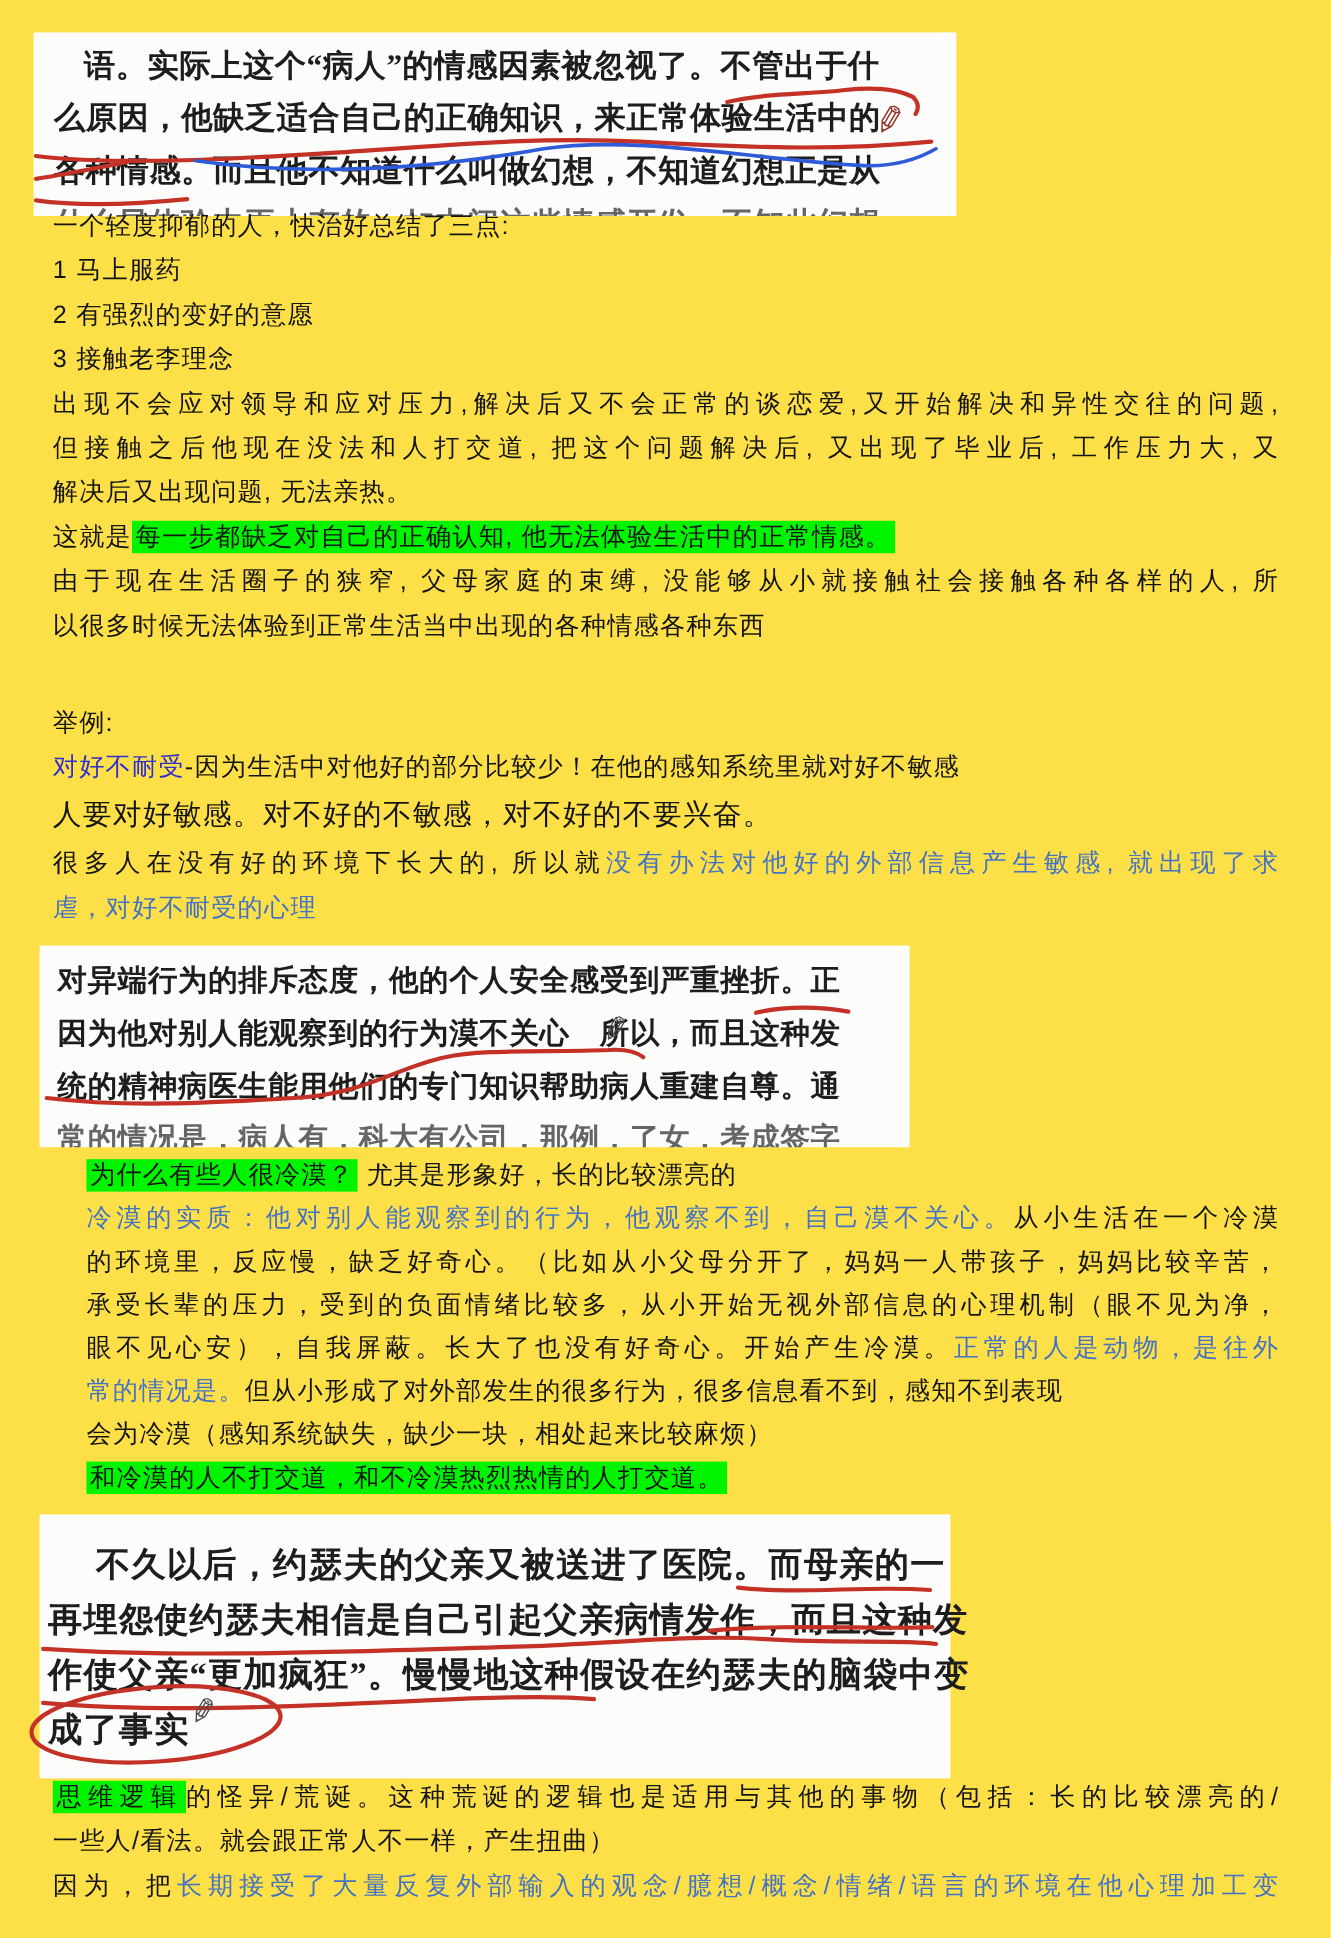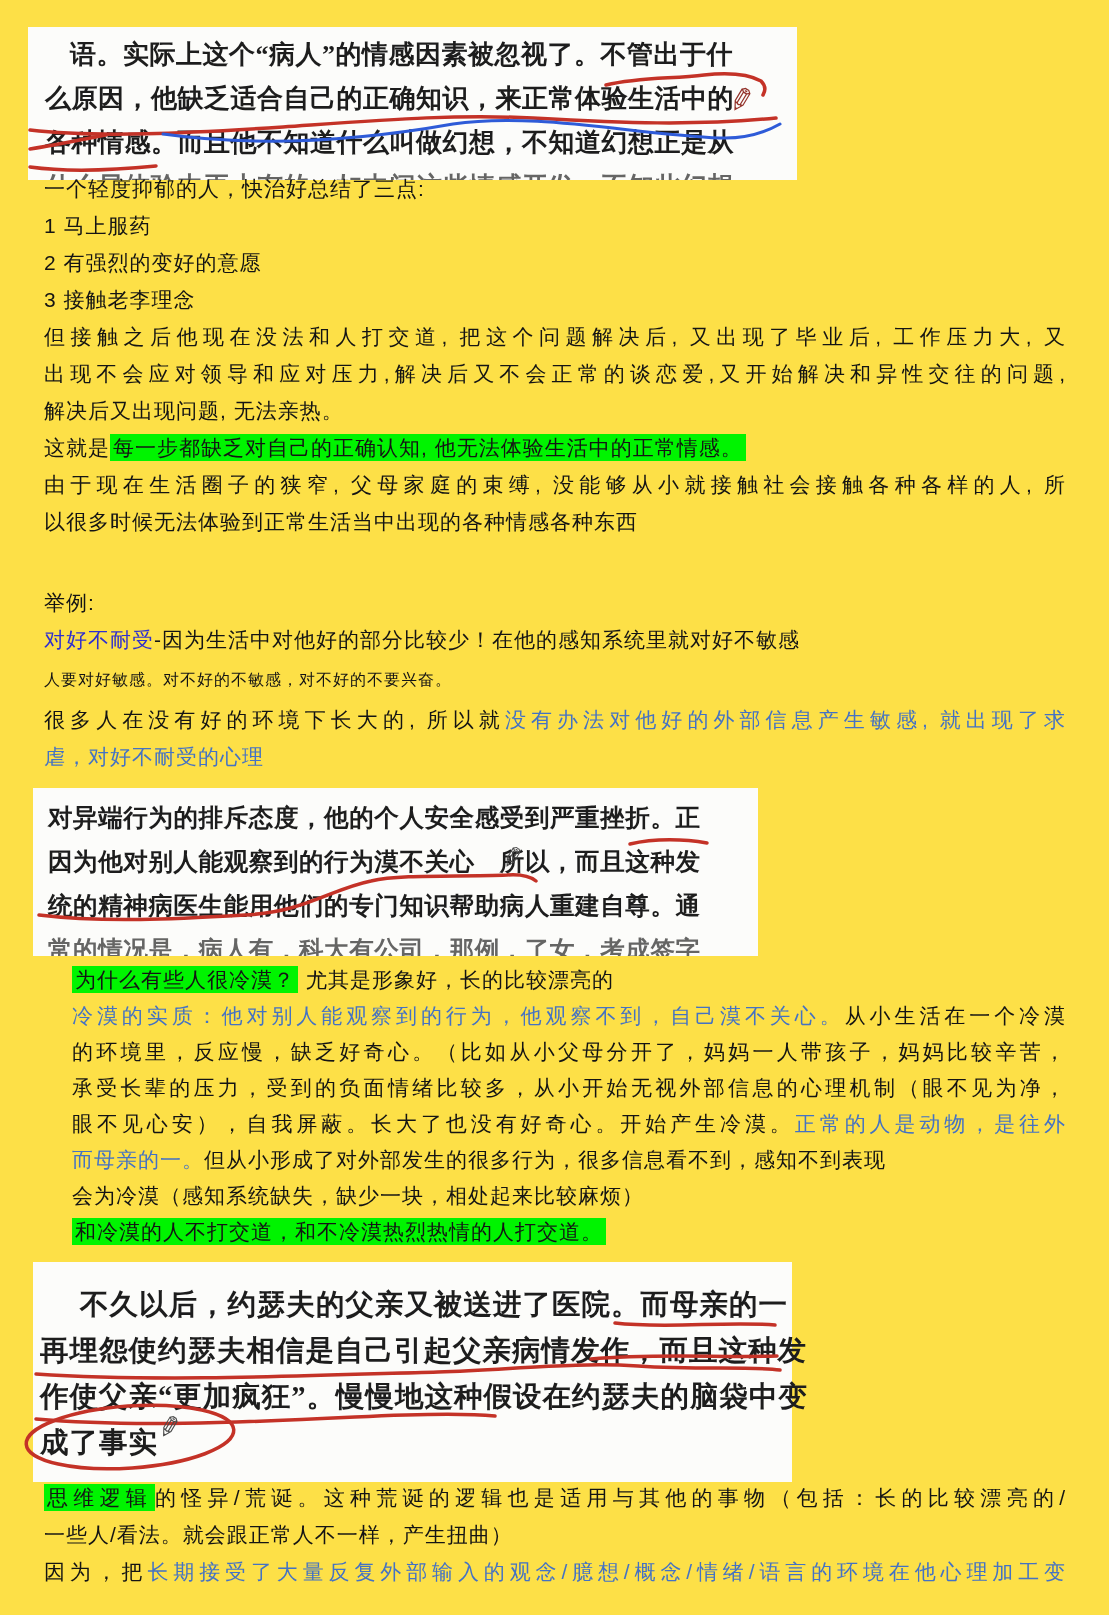--- a/index.html
+++ b/index.html
@@ -33,21 +33,21 @@
   #typedA{top:170px;}
   #typedA2{top:584px;}
   #typedB{top:962px;line-height:36px;}
   #typedC{top:1479px;}
   .ln{min-height:37px;white-space:nowrap;}
   #typedB .ln{min-height:36px;padding-left:28px;}
   .fill{text-align:justify;text-align-last:justify;white-space:normal;}
   .hl{background:#00f400;padding:2px 3px;}
   .blue{color:#4472c4;}
   .term{color:#2f2fd0;}
-  .bigline{line-height:43px;min-height:43px;font-size:16px;}
+  .bigline{line-height:43px;min-height:43px;font-size:24px;}
   .gap8{margin-left:8px;}
 </style>
 </head>
 <body>
 
 <div class="page">
 
   <section class="scan" id="scan1">
     <div class="sline indent1">语。实际上这个“病人”的情感因素被忽视了。不管出于什</div>
     <div class="sline">么原因，他缺乏适合自己的正确知识，来正常体验生活中的</div>
@@ -61,22 +61,22 @@
       <path class="red" d="M2,140 C38,145 88,143 128,139"></path>
     </svg>
     <span class="pencil">✎</span>
   </section>
 
   <section class="typed" id="typedA">
     <div class="ln"><span>一个轻度抑郁的人，快治好总结了三点:</span></div>
     <div class="ln"><span>1 马上服药</span></div>
     <div class="ln"><span>2 有强烈的变好的意愿</span></div>
     <div class="ln"><span>3 接触老李理念</span></div>
+    <div class="ln fill"><span>出现不会应对领导和应对压力,解决后又不会正常的谈恋爱,又开始解决和异性交往的问题,</span></div>
     <div class="ln fill"><span>但接触之后他现在没法和人打交道, 把这个问题解决后, 又出现了毕业后, 工作压力大, 又</span></div>
-    <div class="ln fill"><span>出现不会应对领导和应对压力,解决后又不会正常的谈恋爱,又开始解决和异性交往的问题,</span></div>
     <div class="ln"><span>解决后又出现问题, 无法亲热。</span></div>
     <div class="ln"><span>这就是</span><span class="hl">每一步都缺乏对自己的正确认知, 他无法体验生活中的正常情感。</span></div>
     <div class="ln fill"><span>由于现在生活圈子的狭窄, 父母家庭的束缚, 没能够从小就接触社会接触各种各样的人, 所</span></div>
     <div class="ln"><span>以很多时候无法体验到正常生活当中出现的各种情感各种东西</span></div>
   </section>
 
   <section class="typed" id="typedA2">
     <div class="ln"><span>举例:</span></div>
     <div class="ln"><span class="term">对好不耐受</span><span>-因为生活中对他好的部分比较少！在他的感知系统里就对好不敏感</span></div>
     <div class="ln bigline"><span>人要对好敏感。对不好的不敏感，对不好的不要兴奋。</span></div>
@@ -95,21 +95,21 @@
     </svg>
     <span class="pencil">✎</span>
   </section>
 
   <section class="typed" id="typedB">
     <div class="ln"><span class="hl">为什么有些人很冷漠？</span><span class="gap8">尤其是形象好，长的比较漂亮的</span></div>
     <div class="ln fill"><span class="blue">冷漠的实质：他对别人能观察到的行为，他观察不到，自己漠不关心。</span><span>从小生活在一个冷漠</span></div>
     <div class="ln fill"><span>的环境里，反应慢，缺乏好奇心。（比如从小父母分开了，妈妈一人带孩子，妈妈比较辛苦，</span></div>
     <div class="ln fill"><span>承受长辈的压力，受到的负面情绪比较多，从小开始无视外部信息的心理机制（眼不见为净，</span></div>
     <div class="ln fill"><span>眼不见心安），自我屏蔽。长大了也没有好奇心。开始产生冷漠。</span><span class="blue">正常的人是动物，是往外</span></div>
-    <div class="ln"><span class="blue">而母亲的一。</span><span>但从小形成了对外部发生的很多行为，很多信息看不到，感知不到表现</span></div>
+    <div class="ln"><span class="blue">常的情况是。</span><span>但从小形成了对外部发生的很多行为，很多信息看不到，感知不到表现</span></div>
     <div class="ln"><span>会为冷漠（感知系统缺失，缺少一块，相处起来比较麻烦）</span></div>
     <div class="ln"><span class="hl">和冷漠的人不打交道，和不冷漠热烈热情的人打交道。</span></div>
   </section>
 
   <section class="scan" id="scan3">
     <div class="sline indent3">不久以后，约瑟夫的父亲又被送进了医院。而母亲的一</div>
     <div class="sline">再埋怨使约瑟夫相信是自己引起父亲病情发作，而且这种发</div>
     <div class="sline">作使父亲“更加疯狂”。慢慢地这种假设在约瑟夫的脑袋中变</div>
     <div class="sline">成了事实</div>
     <svg class="marks">

